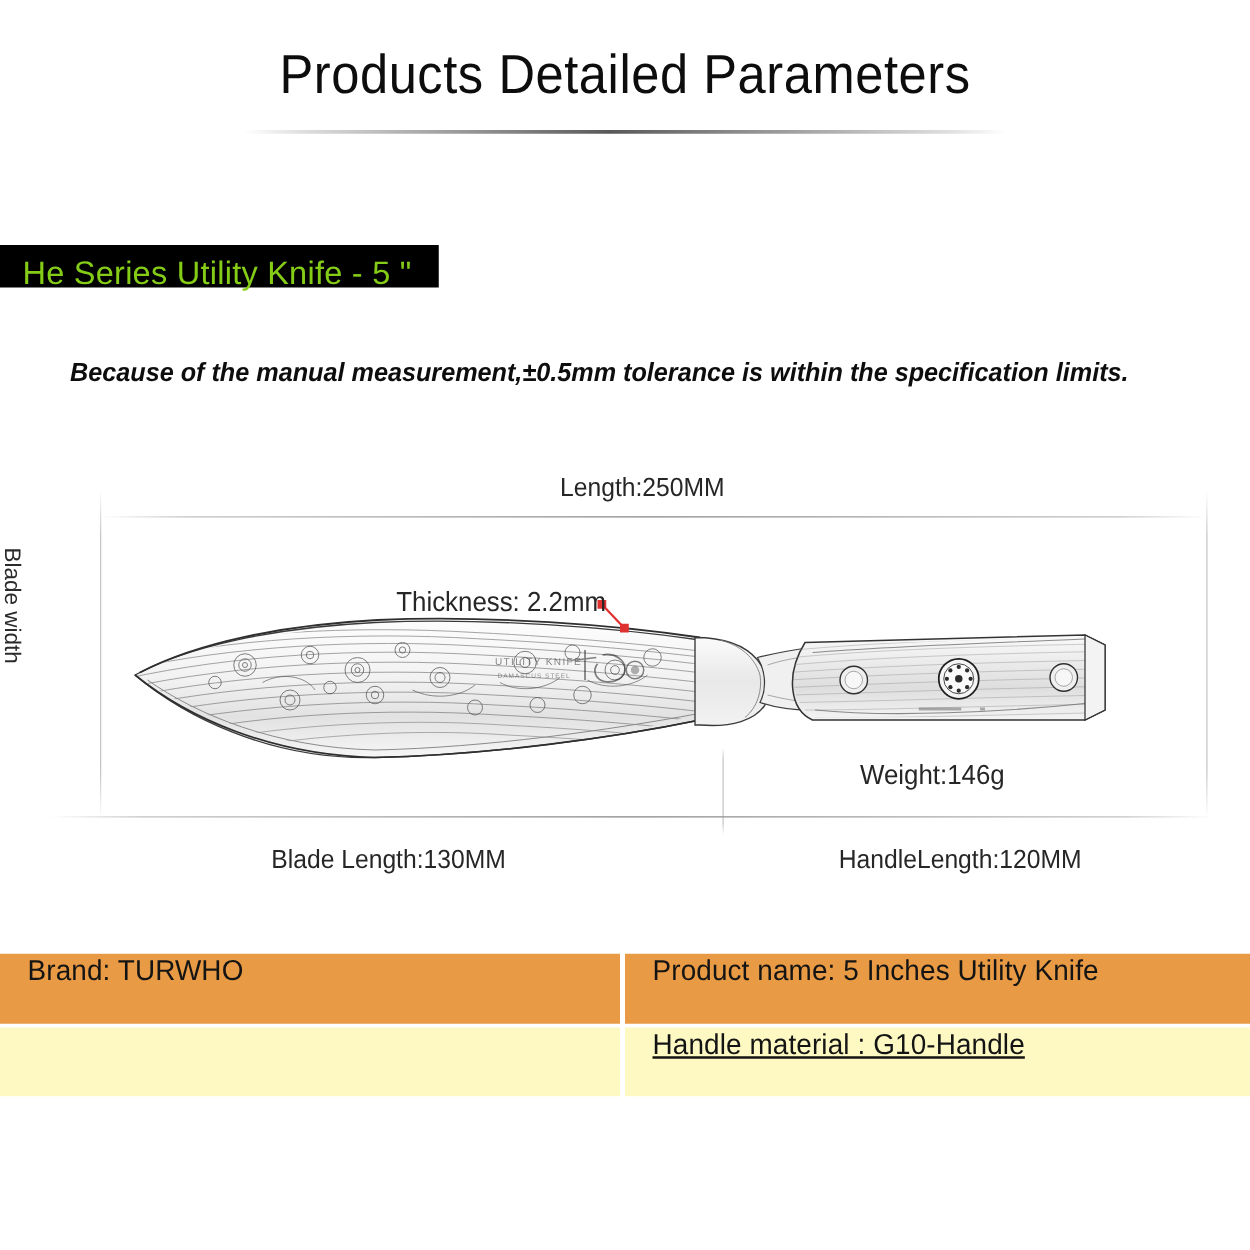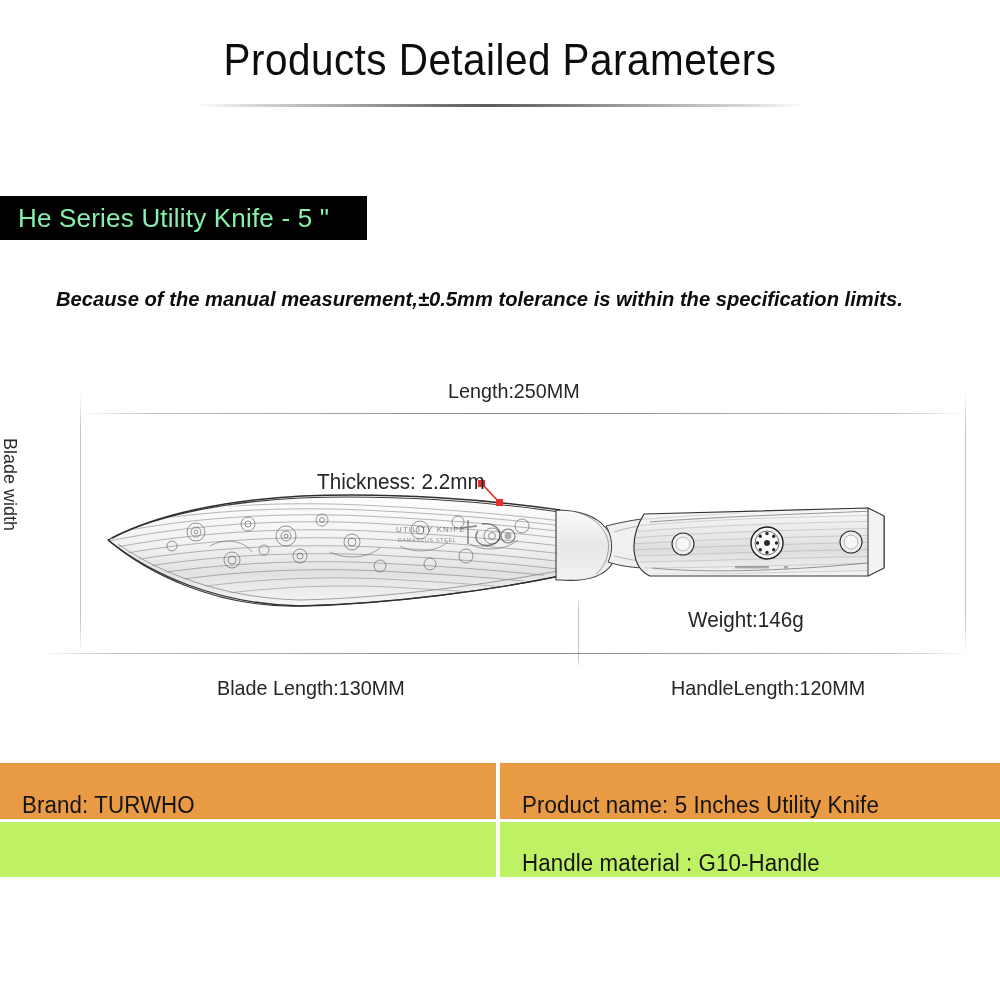--- a/index.html
+++ b/index.html
@@ -39,24 +39,24 @@
         rgba(120,120,120,.25) 8%,
         rgba(60,60,60,.85) 48%,
         rgba(120,120,120,.25) 92%,
         rgba(255,255,255,0) 100%);
   }
 
   
   #series-banner {
     position: absolute;
     left: 0; top: 196px;
-    height: 44px;
-    padding: 0 38px 0 18px;
+    height: 34px;
+    padding: 0 22px 0 18px;
     background: #000000;
-    color: #86efac;
+    color: #84cc16;
     font-size: 26px;
     line-height: 44px;
     white-space: nowrap;
     letter-spacing: .2px;
   }
 
   
   #tolerance-note {
     position: absolute;
     left: 56px; top: 286px;
@@ -134,35 +134,35 @@
     width: 1000px;
   }
   .spec-row {
     display: flex;
     width: 1000px;
     margin-bottom: 3px;
   }
   .spec-cell {
     box-sizing: border-box;
     display: flex;
-    align-items: flex-end;
+    align-items: flex-start;
     padding-left: 22px;
     font-size: 23px;
     line-height: 27px;
     color: #141414;
     font-family: "Liberation Sans Narrow", "Liberation Sans", sans-serif;
     letter-spacing: .1px;
     white-space: nowrap;
     overflow: hidden;
   }
   .spec-cell > span { display: block; transform: scaleX(.97); transform-origin: left center; }
   .cell-left  { width: 496px; margin-right: 4px; }
   .cell-right { width: 500px; }
   .row-orange .spec-cell { background: #e89a44; }
-  .row-gray   .spec-cell { background: #bef264; }
+  .row-gray   .spec-cell { background: #fef9c3; text-decoration: underline; }
   .row-1 .spec-cell { height: 56px; }
   .row-2 .spec-cell { height: 55px; }
   .row-3 .spec-cell { height: 46px; }
   .cell-empty { background: #d4d4d4; }
 </style>
 </head>
 <body>
 
 <div id="page-title">Products Detailed Parameters</div>
 <div id="title-divider"></div>

